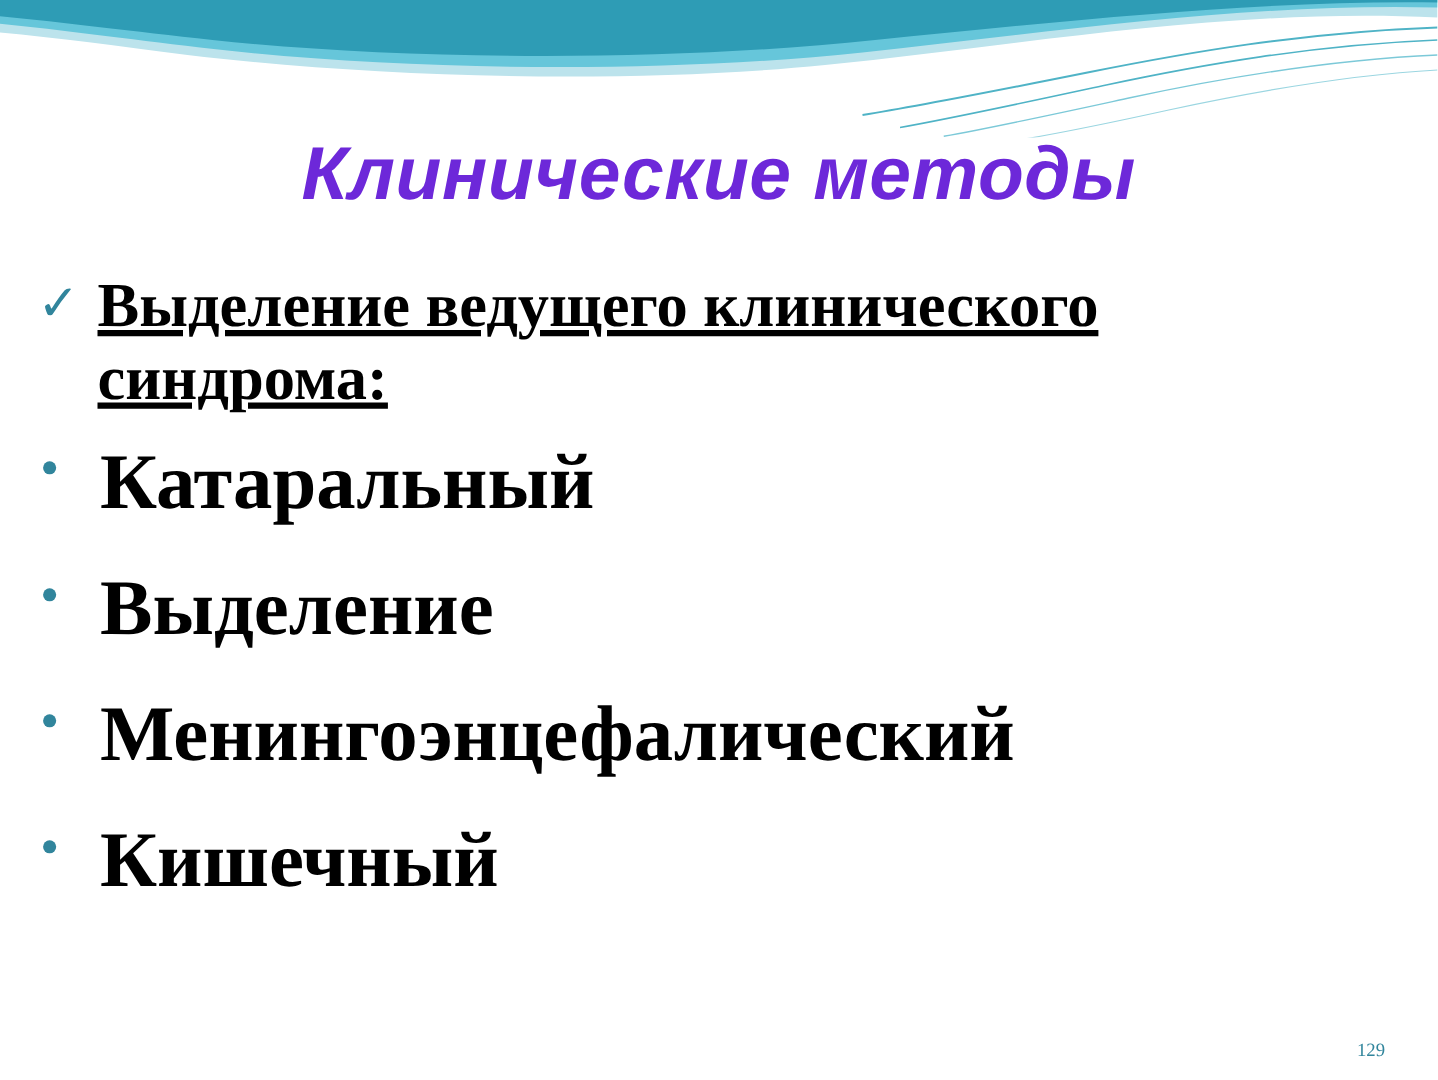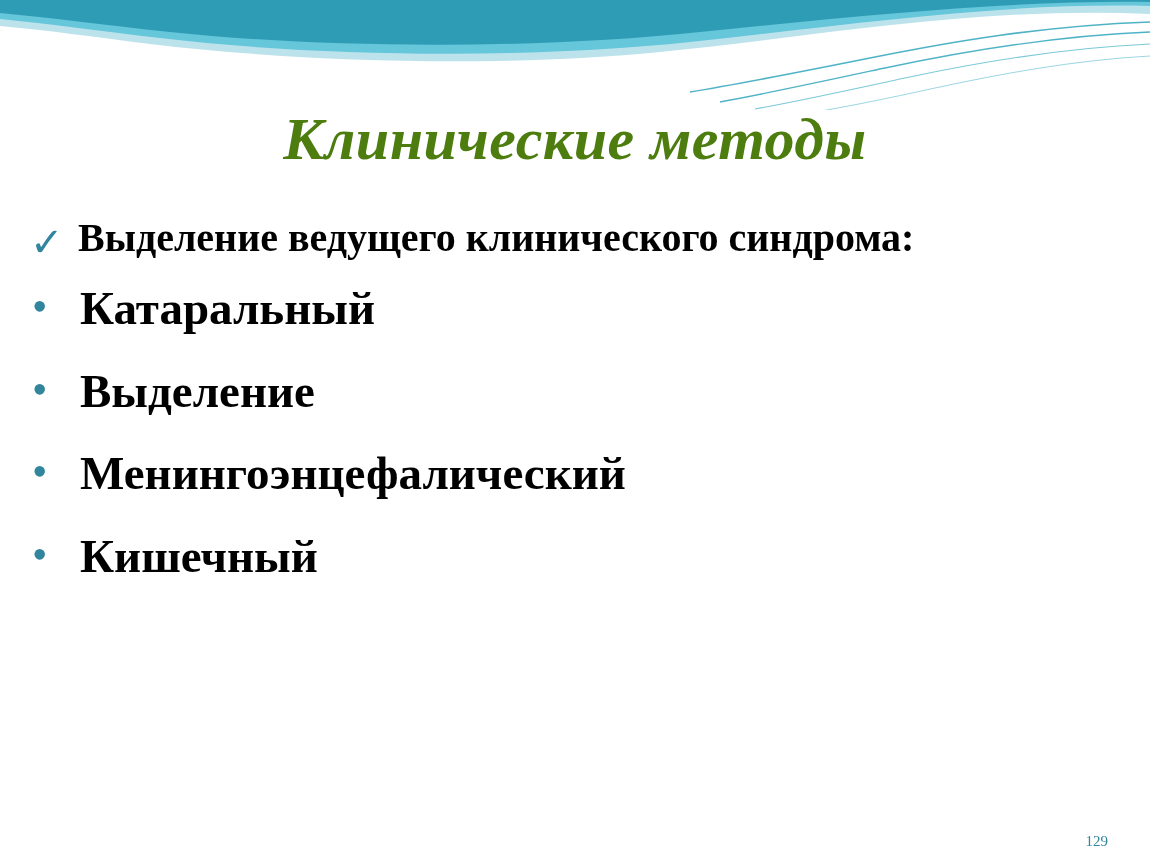--- a/index.html
+++ b/index.html
@@ -37,26 +37,26 @@
   #title-area {
     position: absolute;
     left: 0;
     top: 66px;
     width: 1150px;
     text-align: center;
   }
 
   #slide-title {
     display: inline-block;
-    font-family: Liberation Serif, serif;
+    font-family: Liberation Sans, sans-serif;
     font-weight: bold;
     font-style: italic;
     font-size: 60px;
     line-height: 1.1;
-    color: #4d7c0f;
+    color: #6d28d9;
     letter-spacing: 0.5px;
     white-space: nowrap;
   }
 
   #body-area {
     position: absolute;
     left: 28px;
     top: 215px;
     width: 1094px;
   }
@@ -84,27 +84,28 @@
   .bullet-marker.dot {
     font-size: 44px;
     padding-top: 4px;
     padding-left: 4px;
   }
 
   .bullet-text {
     flex: 1 1 auto;
     font-family: "Liberation Serif", serif;
     font-weight: bold;
-    font-size: 47px;
+    font-size: 63px;
     line-height: 1.16;
     color: #000000;
   }
 
   .bullet-text.level1 {
-    font-size: 40px;
+    font-size: 50px;
+    text-decoration: underline;
   }
 
   .bullet-row.lvl-check {
     margin-bottom: 18px;
   }
 
   .bullet-row.lvl-dot {
     margin-bottom: 28px;
   }
 

